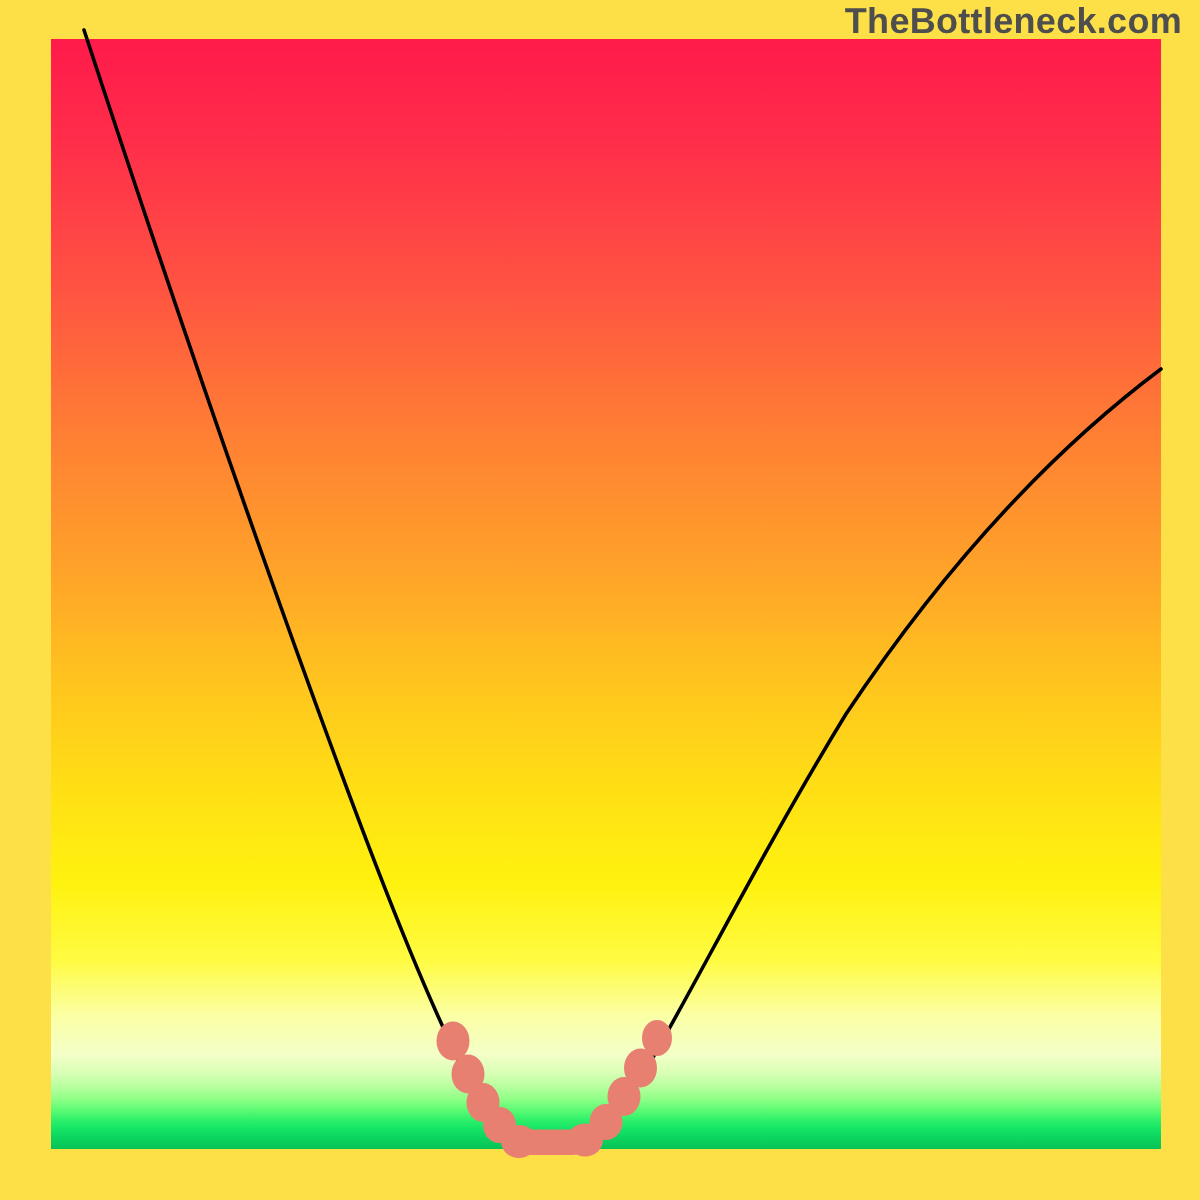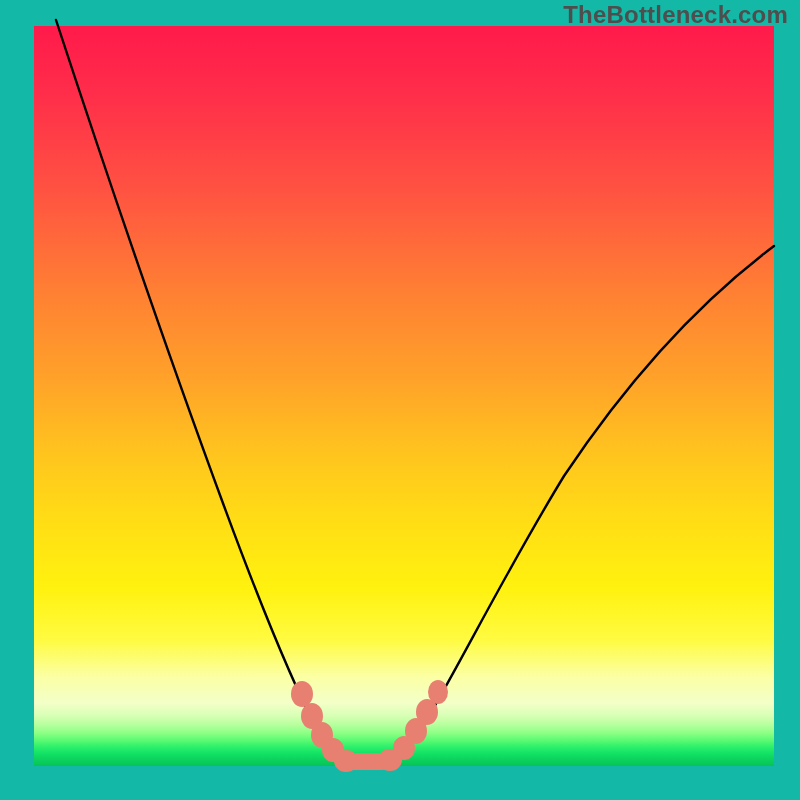--- a/index.html
+++ b/index.html
@@ -8,21 +8,21 @@
     width: 800px;
     height: 800px;
     background: #000;
     font-family: Arial, Helvetica, sans-serif;
     overflow: hidden;
   }
   .frame {
     position: relative;
     width: 800px;
     height: 800px;
-    background: #14b8a6;
+    background: #fde047;
   }
   .watermark {
     position: absolute;
     top: 1px;
     right: 12px;
     color: #4e4e4e;
     font-size: 24px;
     font-weight: 600;
     letter-spacing: 0.2px;
     z-index: 30;

